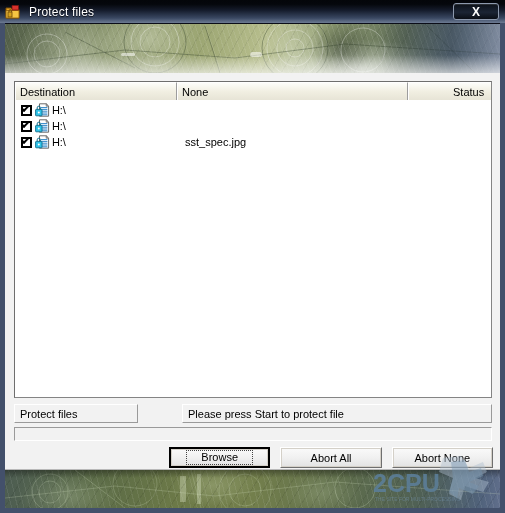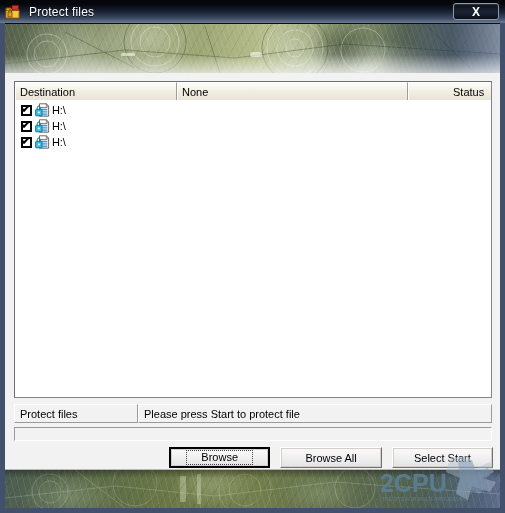--- a/index.html
+++ b/index.html
@@ -237,21 +237,21 @@
     box-sizing: border-box;
     display: flex;
     align-items: center;
     padding-left: 5px;
     font-size: 11px;
     color: #000;
     white-space: nowrap;
     overflow: hidden;
   }
   .sb-pane.p1 { width: 124px; }
-  .sb-pane.p2 { flex: 1 1 auto; }
+  .sb-pane.p2 { flex: 1 1 auto; margin-left: 44px; }
 
   
   .progress {
     position: absolute;
     left: 9px; top: 404px;
     width: 478px; height: 14px;
     background: #f2f2f2;
     border: 1px solid #9a9a9a;
     border-right-color: #ffffff;
     border-bottom-color: #ffffff;
@@ -325,21 +325,21 @@
       repeating-linear-gradient(-58deg, rgba(0,0,0,.08) 0 1px, transparent 1px 10px);
   }
   .bb-shadowtop {
     position: absolute; left:0; top:0; width:100%; height:8px;
     background: linear-gradient(to bottom, rgba(0,0,0,.35), rgba(0,0,0,0));
   }
 
   
   .watermark {
     position: absolute;
-    right: 3px;
+    right: 10px;
     bottom: 0px;
     width: 125px;
     height: 52px;
     pointer-events: none;
     margin-left: 44px;
   }
 </style>
 </head>
 <body>
 
@@ -465,39 +465,40 @@
                   <line x1="6" y1="10" x2="12.4" y2="10"></line>
                   <line x1="6" y1="11.8" x2="12.4" y2="11.8"></line>
                 </g>
                 <rect x=".6" y="6.4" width="6.4" height="6.4" rx=".6" fill="#2fc3e8" stroke="#0f6d8c" stroke-width=".9"></rect>
                 <path d="M2.2 6.4 L2.2 4.8 a1.6 1.6 0 0 1 3.2 0 L5.4 6.4" fill="none" stroke="#0f6d8c" stroke-width="1"></path>
                 <circle cx="3.8" cy="9.4" r="1" fill="#ffffff"></circle>
               </svg>
             </span>
             <span class="dest-text">H:\</span>
           </div>
+          <div class="lv-cell-name">sst_spec.jpg</div>
           <div class="lv-cell-status"></div>
         </div>
 
       </div>
     </div>
 
     <div class="statusbar">
       <div class="sb-pane p1">Protect files</div>
       <div class="sb-pane p2">Please press Start to protect file</div>
     </div>
 
     <div class="progress"></div>
 
     <div class="btnrow r1">
       <button class="btn default">
         <span class="btn-inner">Browse</span>
       </button>
-      <button class="btn">Browse All</button>
-      <button class="btn">Select Start</button>
+      <button class="btn">Abort All</button>
+      <button class="btn">Abort None</button>
     </div>
 
     <div class="btnrow r2">
       <button class="btn">Start</button>
       <button class="btn disabled">Abort</button>
       <button class="btn">Cancel</button>
     </div>
 
     <div class="bottomband">
       <div class="bb-bg"></div>

